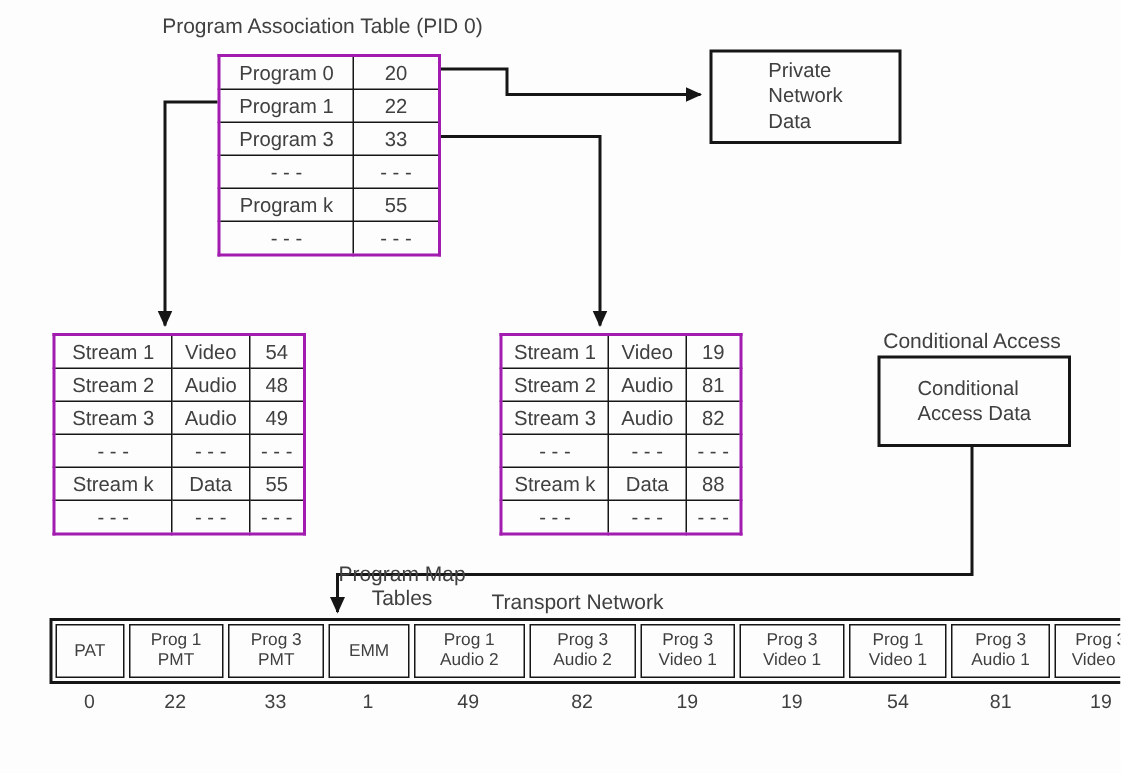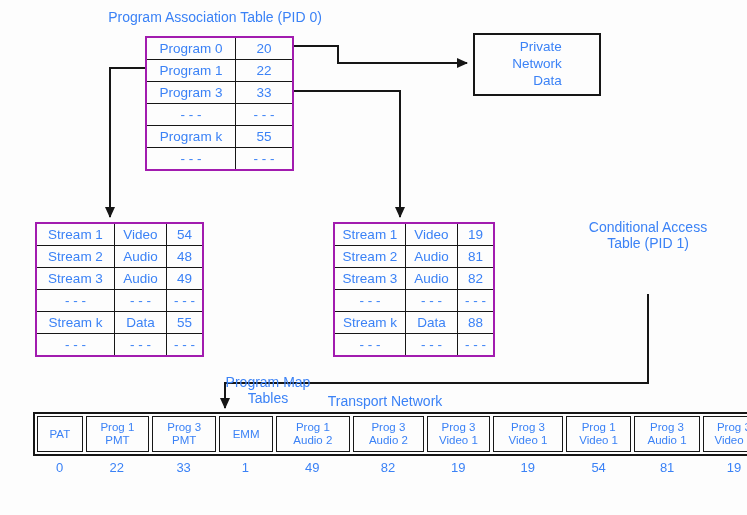--- a/index.html
+++ b/index.html
@@ -1,37 +1,37 @@
 <!DOCTYPE html>
 <html><head>
 <meta charset="utf-8">
 <style>
   html,body{margin:0;padding:0;background:#ffffff;}
   #stage{
     position:relative;width:747px;height:515px;background:#fdfdfd;
-    font-family:"Liberation Sans","DejaVu Sans",sans-serif;color:#3b82f6;
+    font-family:"Liberation Sans","DejaVu Sans",sans-serif;color:#404040;
     overflow:hidden;
   }
   .abs{position:absolute;}
   .title{font-size:14px;line-height:1.15;text-align:center;white-space:pre-line;}
   
   #connectors{position:absolute;left:0;top:0;z-index:1;}
   .node{z-index:2;}
   
   table.diag{border-collapse:collapse;background:#fdfdfd;}
   table.diag td{
     border:1.5px solid #161616;text-align:center;padding:0 2px;
     font-size:13.5px;height:21px;overflow:hidden;white-space:nowrap;
   }
   table.diag{border:2px solid #a21caf;}
   
   .databox{
     border:2px solid #161616;background:#fdfdfd;
     display:flex;align-items:center;justify-content:center;
-    text-align:right;font-size:13.5px;line-height:1.25;white-space:pre-line;
+    text-align:left;font-size:13.5px;line-height:1.25;white-space:pre-line;
   }
   
   #ts-wrap{left:33px;top:412px;width:736px;z-index:2;}
   #ts-outer{
     border:2px solid #161616;background:#fdfdfd;padding:2px;
     display:flex;gap:3px;box-sizing:border-box;height:44px;
   }
   .ts-cell{
     border:1.5px solid #161616;display:flex;align-items:center;justify-content:center;
     text-align:center;font-size:11.5px;line-height:1.12;white-space:pre-line;
@@ -160,20 +160,22 @@
         <td>- - -</td>
       </tr>
     </tbody>
   </table>
 
   <div class="abs title node" style="left:207px;top:330px;width:122px;margin-top:44px;">Program Map
 Tables</div>
 
   <div class="abs title node" style="left:563px;top:190px;width:170px;margin-top:29px;">Conditional Access
 Table (PID 1)</div>
+  <div class="abs databox node" style="left:585px;top:237px;width:125px;height:57px;">Conditional
+Access Data</div>
 
   <div class="abs title node" style="left:300px;top:393px;width:170px;">Transport Network</div>
 
   <div class="abs" id="ts-wrap">
     <div id="ts-outer">
       <div class="ts-cell" style="flex-grow:40">PAT</div>
       <div class="ts-cell" style="flex-grow:56">Prog 1
 PMT</div>
       <div class="ts-cell" style="flex-grow:57">Prog 3
 PMT</div>

